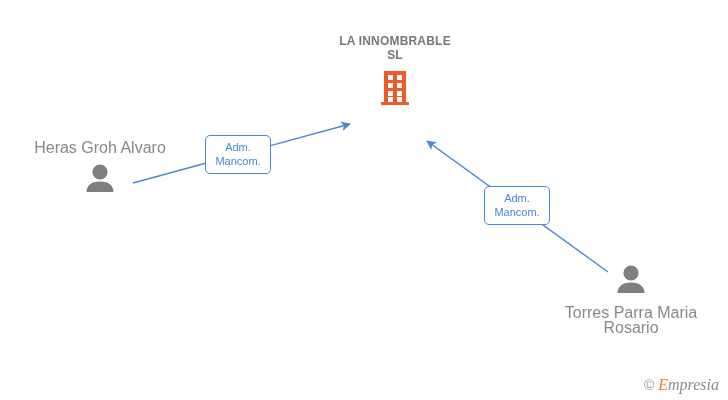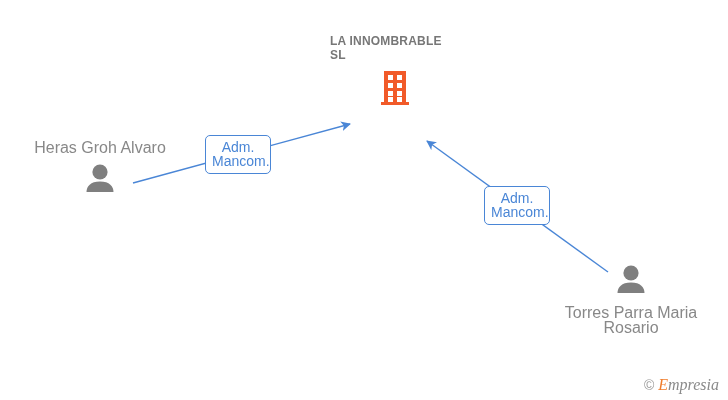--- a/index.html
+++ b/index.html
@@ -25,21 +25,21 @@
     width: 728px;
     height: 400px;
   }
 
   
   .company-node {
     position: absolute;
     left: 330px;
     top: 34px;
     width: 130px;
-    text-align: left;
+    text-align: center;
   }
   .company-label {
     font-size: 12px;
     font-weight: bold;
     color: #777777;
     line-height: 14px;
     letter-spacing: 0.2px;
   }
   .company-icon {
     margin-top: 9px;
@@ -76,21 +76,21 @@
   .person-node.right .person-label { margin-top: 8px; }
 
   
   .rel-label {
     position: absolute;
     box-sizing: border-box;
     background: #ffffff;
     border: 1.5px solid #4a86d6;
     border-radius: 5px;
     color: #4a86d6;
-    font-size: 14px;
+    font-size: 11px;
     line-height: 14px;
     text-align: center;
     padding: 4px 6px 5px 6px;
     white-space: pre-line;
   }
   .rel-label.rel-left {
     left: 205px;
     top: 135px;
     width: 66px;
   }

